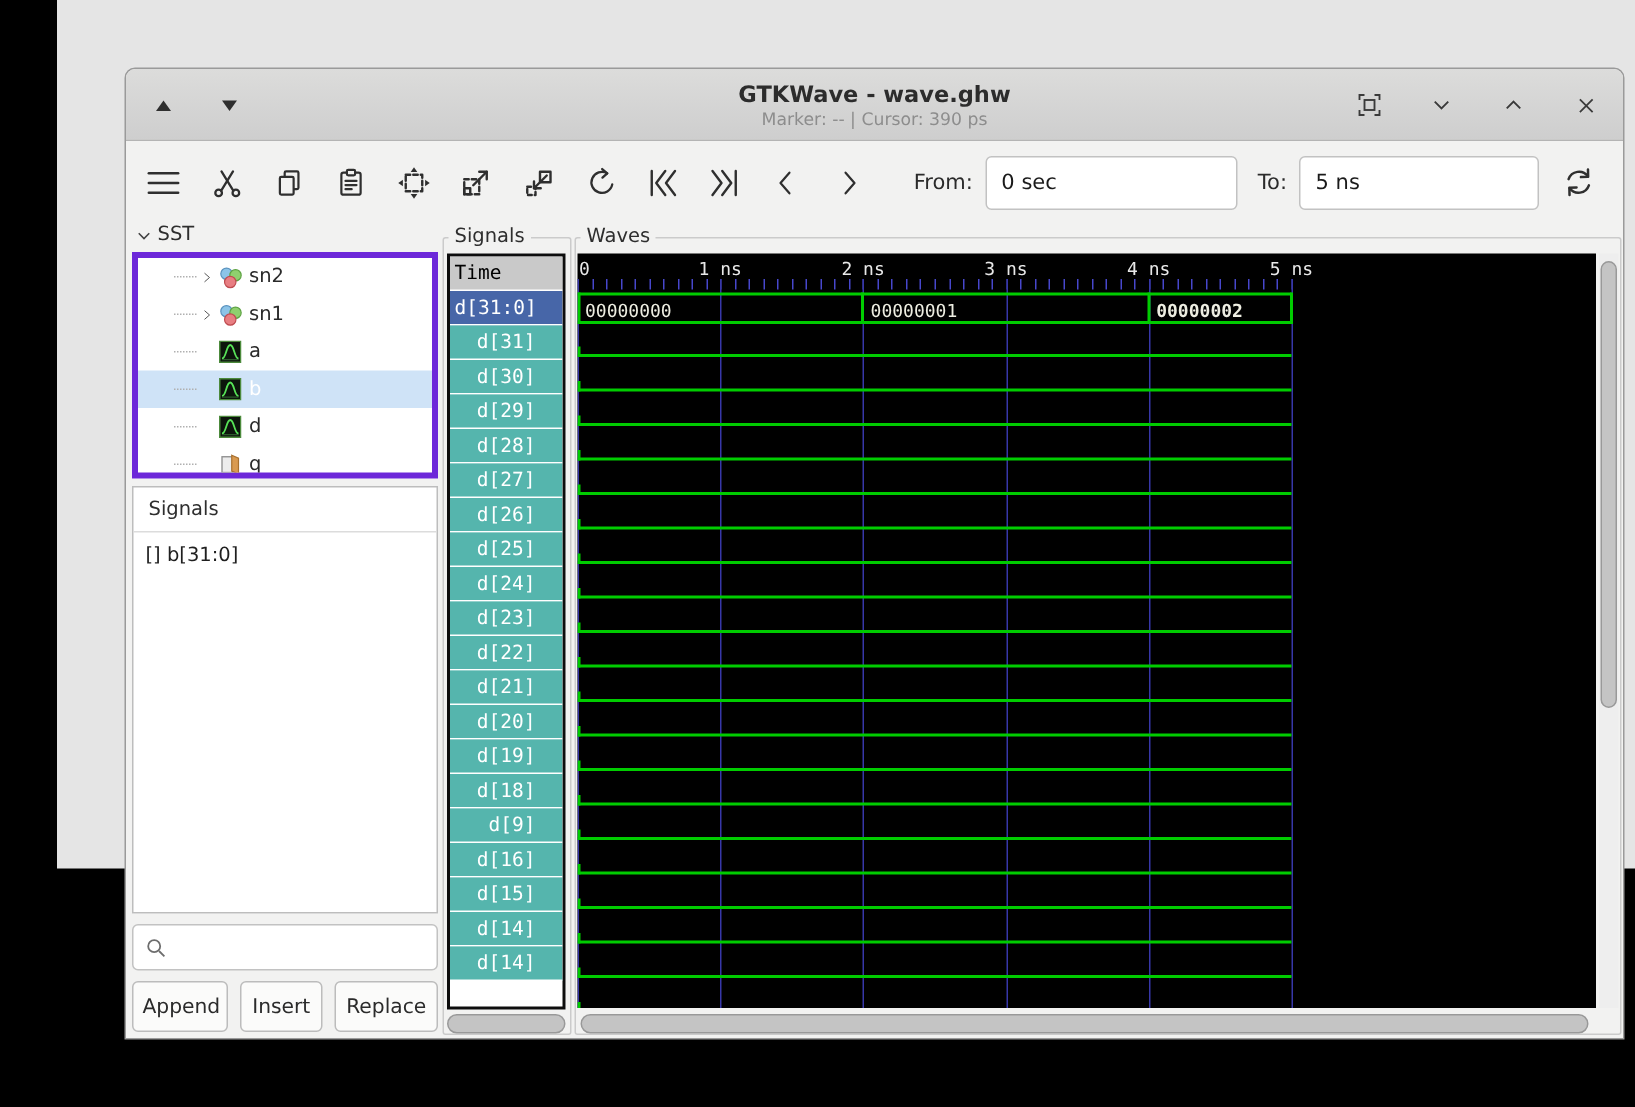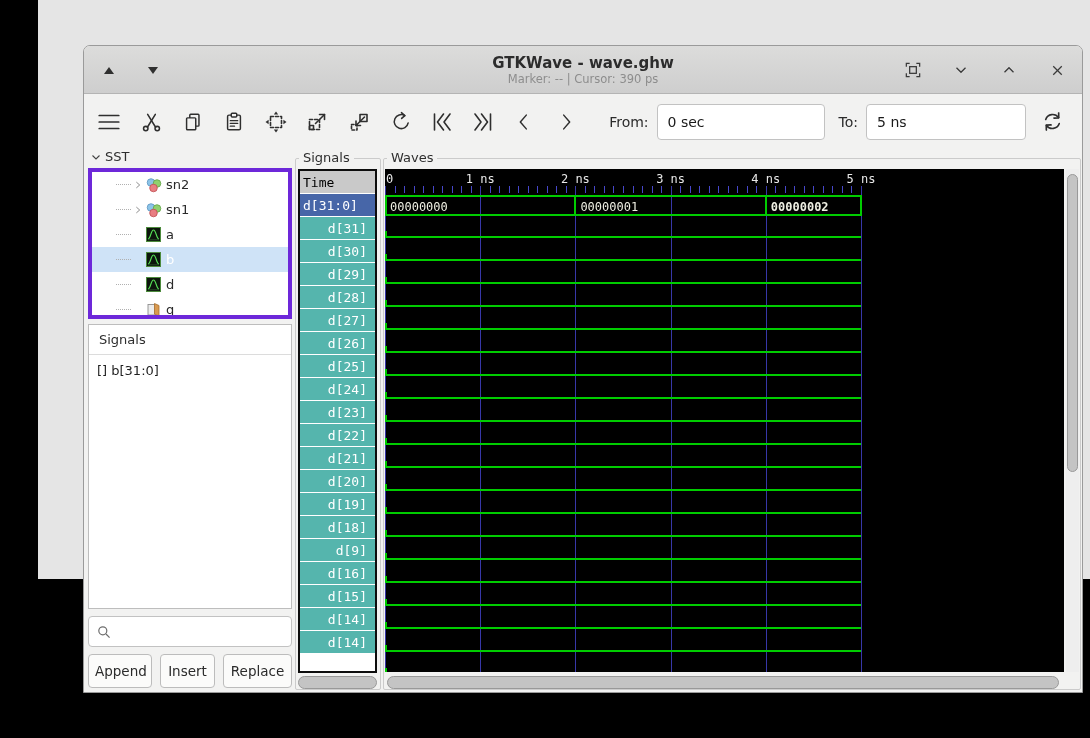--- a/index.html
+++ b/index.html
@@ -57,21 +57,21 @@
   .action-btn{position:absolute;top:608px;height:34px;background:#fbfbfa;border:1px solid #bcbcbc;
     border-radius:4px;font-size:13.5px;color:#2b2b2b;z-index:2;
     font-family:"DejaVu Sans","Liberation Sans",sans-serif;}
   
   .sig-list{position:absolute;left:214px;top:123px;width:79px;height:504px;background:#fff;
     border:2px solid #0d0d0d;box-sizing:border-box;overflow:hidden;z-index:2;}
   .sig-row{height:23px;box-sizing:border-box;border-bottom:1px solid #fff;display:flex;align-items:center;
     font-family:"DejaVu Sans Mono","Liberation Mono",monospace;font-size:13px;}
   .sig-time{background:#c9c9c9;color:#000;padding-left:3px;}
   .sig-bus{background:#4766a8;color:#fff;padding-left:3px;}
-  .sig-bit{background:#55b5ad;color:#fff;justify-content:flex-end;padding-right:8px;}
+  .sig-bit{background:#55b5ad;color:#fff;justify-content:flex-end;padding-right:18px;}
   .hscroll{position:absolute;top:630px;height:13px;z-index:2;}
   .hthumb{position:absolute;top:0;height:13px;background:#c4c4c4;border:1px solid #999;
     border-radius:7px;box-sizing:border-box;}
   .vscroll{position:absolute;left:982px;top:123px;width:13px;height:503px;background:#eeeeee;z-index:2;}
   .vthumb{position:absolute;left:1px;width:11px;background:#c4c4c4;border:1px solid #999;
     border-radius:6px;box-sizing:border-box;}
   
   .wave-canvas{position:absolute;left:301px;top:123px;width:679px;height:503px;background:#000;
     overflow:hidden;z-index:2;}
   .tl-label{position:absolute;top:3px;color:#e8e8e8;font-family:"DejaVu Sans Mono","Liberation Mono",monospace;

